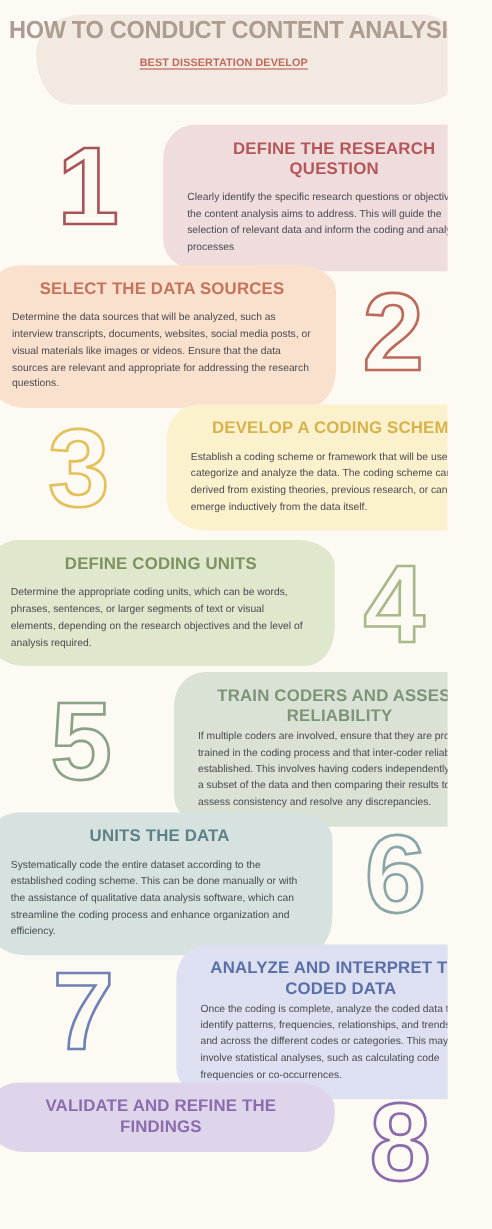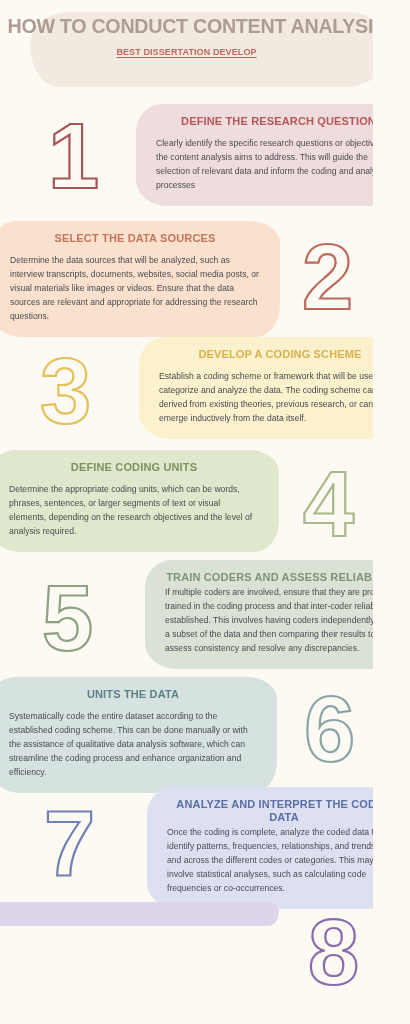--- a/index.html
+++ b/index.html
@@ -64,21 +64,21 @@
     left: 0;
     width: 410px;
   }
 
   .card {
     position: absolute;
     border-radius: 26px 30px 24px 32px / 28px 22px 32px 26px;
     padding: 11px 20px 13px 20px;
   }
   .card-heading {
-    font-size: 11px;
+    font-size: 14px;
     font-weight: bold;
     letter-spacing: 0.15px;
     text-align: center;
     line-height: 1.2;
   }
   .card-body {
     font-size: 8.6px;
     line-height: 1.62;
     color: #4A4A50;
     text-align: left;
@@ -212,16 +212,17 @@
   </div>
 
   <div class="step" style="top:902px;">
     <div class="numeral" style="left:308px; top:4px;">
       <span class="num-wrap">
         <span class="shade" style="color: rgb(223, 213, 234);">8</span>
         <span class="glyph" style="-webkit-text-stroke-color: rgb(138, 107, 174);">8</span>
       </span>
     </div>
     <div class="card gap-tight" style="left: -11px; top: 0px; width: 290px; background: rgb(223, 213, 234);">
+      <div class="card-heading" style="color: rgb(138, 107, 174);">VALIDATE AND REFINE THE FINDINGS</div>
     </div>
   </div>
 
 </div>
 
 </body></html>

